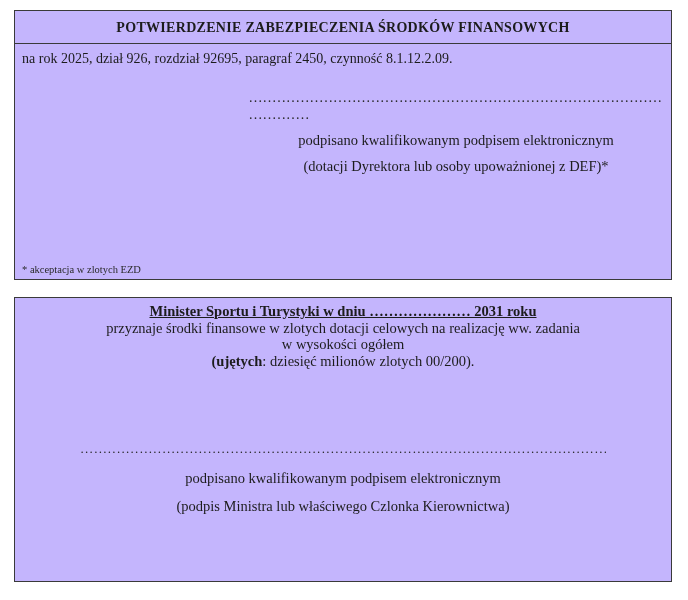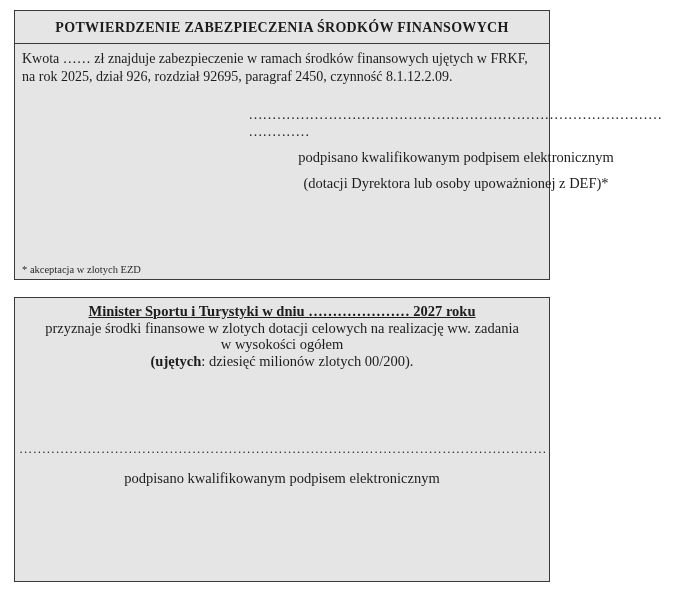--- a/index.html
+++ b/index.html
@@ -6,23 +6,23 @@
   html, body { width: 688px; height: 600px; }
   body {
     position: relative;
     background: #ffffff;
     font-family: "Liberation Serif", "DejaVu Serif", serif;
     color: #1c1c1c;
   }
   .box {
     position: absolute;
     left: 14px;
-    width: 536px;
+    width: 658px;
     border: 1px solid #3a3a3a;
-    background: #e5e5e5;
+    background: #c4b5fd;
   }
   
   .box1 { top: 10px; height: 270px; }
   .box1-header {
     border-bottom: 1px solid #3a3a3a;
     text-align: center;
     font-weight: bold;
     font-size: 14px;
     line-height: 17px;
     padding: 8px 4px 7px 4px;
@@ -100,39 +100,39 @@
   .sig2-line2 { margin-top: 11px; font-size: 14.5px; }
 </style>
 </head>
 <body>
 
 <div>
 
   <div class="box box1">
     <div class="box1-header">POTWIERDZENIE ZABEZPIECZENIA ŚRODKÓW FINANSOWYCH</div>
     <div class="box1-body">
-      <p class="body-text">Kwota …… zł znajduje zabezpieczenie w ramach środków finansowych ujętych w FRKF,</p>
       <p class="body-text">na rok 2025, dział 926, rozdział 92695, paragraf 2450, czynność 8.1.12.2.09.</p>
 
       <div class="sig-block">
         <div class="dots dots-long">..........................................................................................................................................</div>
         <div class="dots dots-short">................</div>
         <p class="sig-line">podpisano kwalifikowanym podpisem elektronicznym</p>
         <p class="sig-line">(dotacji Dyrektora lub osoby upoważnionej z DEF)*</p>
       </div>
 
       <div class="footnote">* akceptacja w zlotych EZD</div>
     </div>
   </div>
 
   <div class="box box2">
     <div class="box2-content">
-      <div class="box2-heading">Minister Sportu i Turystyki w dniu ………………… 2027 roku</div>
+      <div class="box2-heading">Minister Sportu i Turystyki w dniu ………………… 2031 roku</div>
       <div>przyznaje środki finansowe w zlotych dotacji celowych na realizację ww. zadania</div>
       <div>w wysokości ogółem</div>
       <div><span class="slownie-bold">(ujętych</span><span>: dziesięć milionów zlotych 00/200).</span></div>
 
       <div class="dots-center">......................................................................................................................................................</div>
       <div class="sig2-line1">podpisano kwalifikowanym podpisem elektronicznym</div>
+      <div class="sig2-line2">(podpis Ministra lub właściwego Czlonka Kierownictwa)</div>
     </div>
   </div>
 
 </div>
 
 </body></html>

